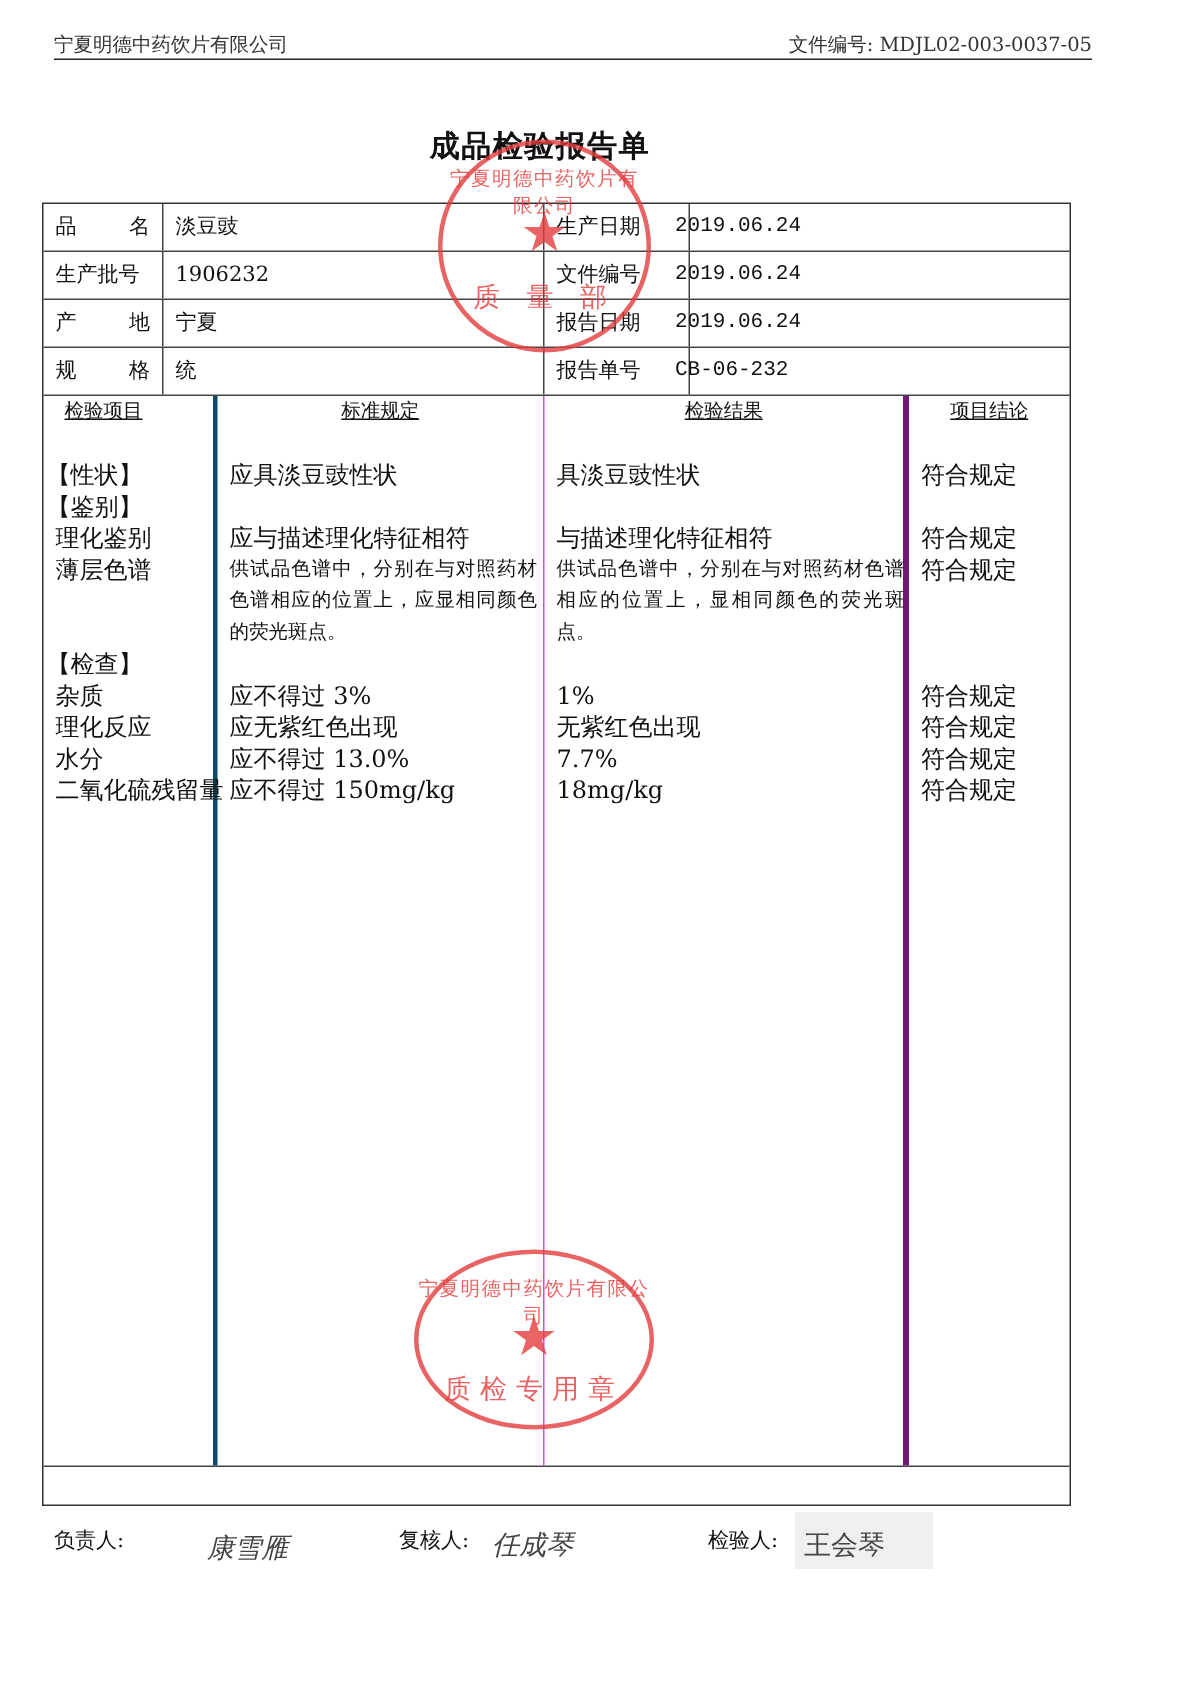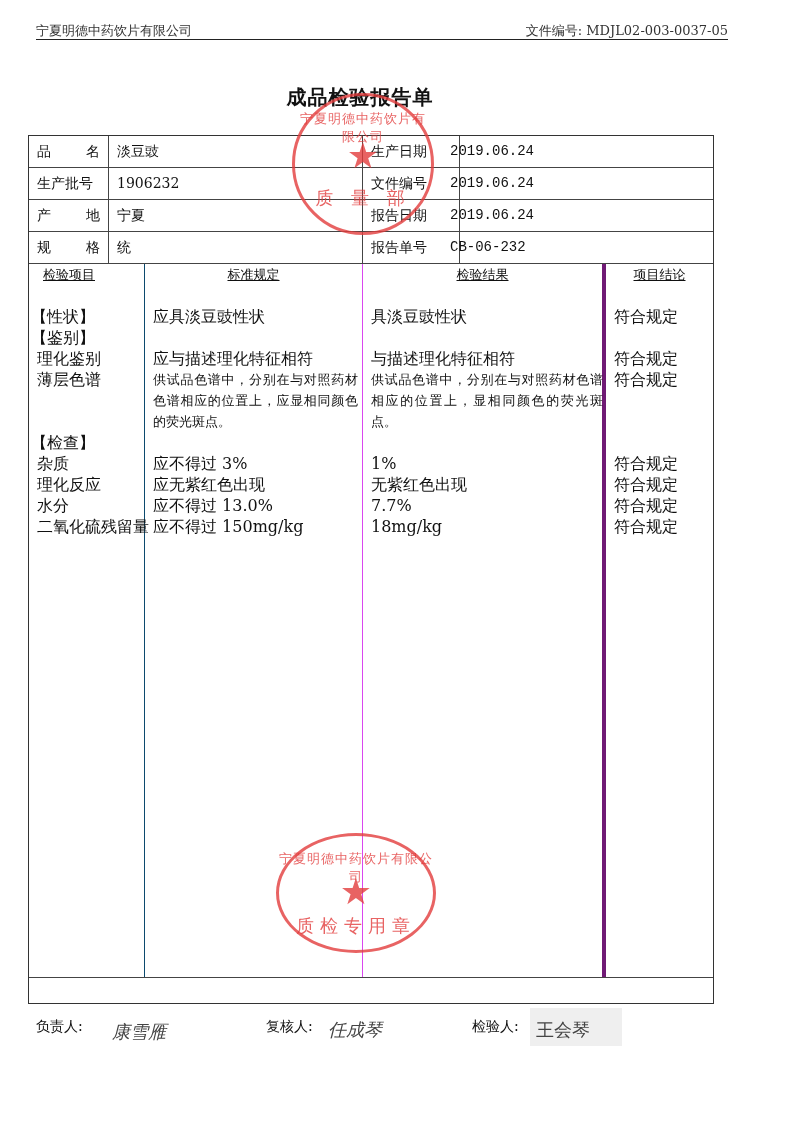--- a/index.html
+++ b/index.html
@@ -35,21 +35,21 @@
   .c-label.spread { display: flex; justify-content: space-between; padding-right: 8px; }
   .c-value { left: 80px; width: 254px; border-right: 1px solid #444; }
   .c-label2 { left: 334px; width: 97px; border-right: 1px solid #444; }
   .c-value2 { left: 413px; width: 253px; font-family: Liberation Mono, monospace; }
 
   .detail {
     position: absolute; left: 0; top: 128px; width: 100%; height: 714px; border-bottom: 1px solid #444;
     font-size: 13px;
   }
   .col { position: absolute; top: 0; height: 100%; }
-  .col1 { left: 0; width: 116px; border-right: 1px solid #0c4a6e; }
+  .col1 { left: 0; width: 116px; border-right: 3px solid #0c4a6e; }
   .col2 { left: 116px; width: 218px; border-right: 1px solid #d946ef; }
   .col3 { left: 334px; width: 243px; border-right: 4px solid #701a75; }
   .col4 { left: 577px; width: 107px; }
   .col-head { position: absolute; top: 2px; width: 100%; text-align: center; text-decoration: underline; font-size: 13px; line-height: 18px; }
   .col1 .col-head { text-align: left; padding-left: 14px; }
 
   .line { position: absolute; font-size: 16px; line-height: 21px; white-space: nowrap; }
   .col1 .line { left: 8px; }
   .col2 .line { left: 8px; }
   .col3 .line { left: 8px; }
@@ -169,21 +169,21 @@
       <div class="line" style="top:210px">符合规定</div>
       <div class="line" style="top:231px">符合规定</div>
       <div class="line" style="top:252px">符合规定</div>
     </div>
   </div>
 
 </div>
 
 <div class="signatures">
   <span class="sig-label" style="left:0">负责人:</span>
-  <span class="sig-name" style="left:76px;top:6px">康雪雁</span>
+  <span class="sig-name" style="left:102px;top:6px">康雪雁</span>
   <span class="sig-label" style="left:230px">复核人:</span>
   <span class="sig-name" style="left:292px">任成琴</span>
   <span class="sig-label" style="left:436px">检验人:</span>
   <div class="sig-box"></div>
   <span class="sig-name" style="left:500px;font-style:normal">王会琴</span>
 </div>
 
 <div class="stamp stamp1">
   <div class="arc" style="top:14px">宁夏明德中药饮片有限公司</div>
   <div class="star" style="top:42px">★</div>

